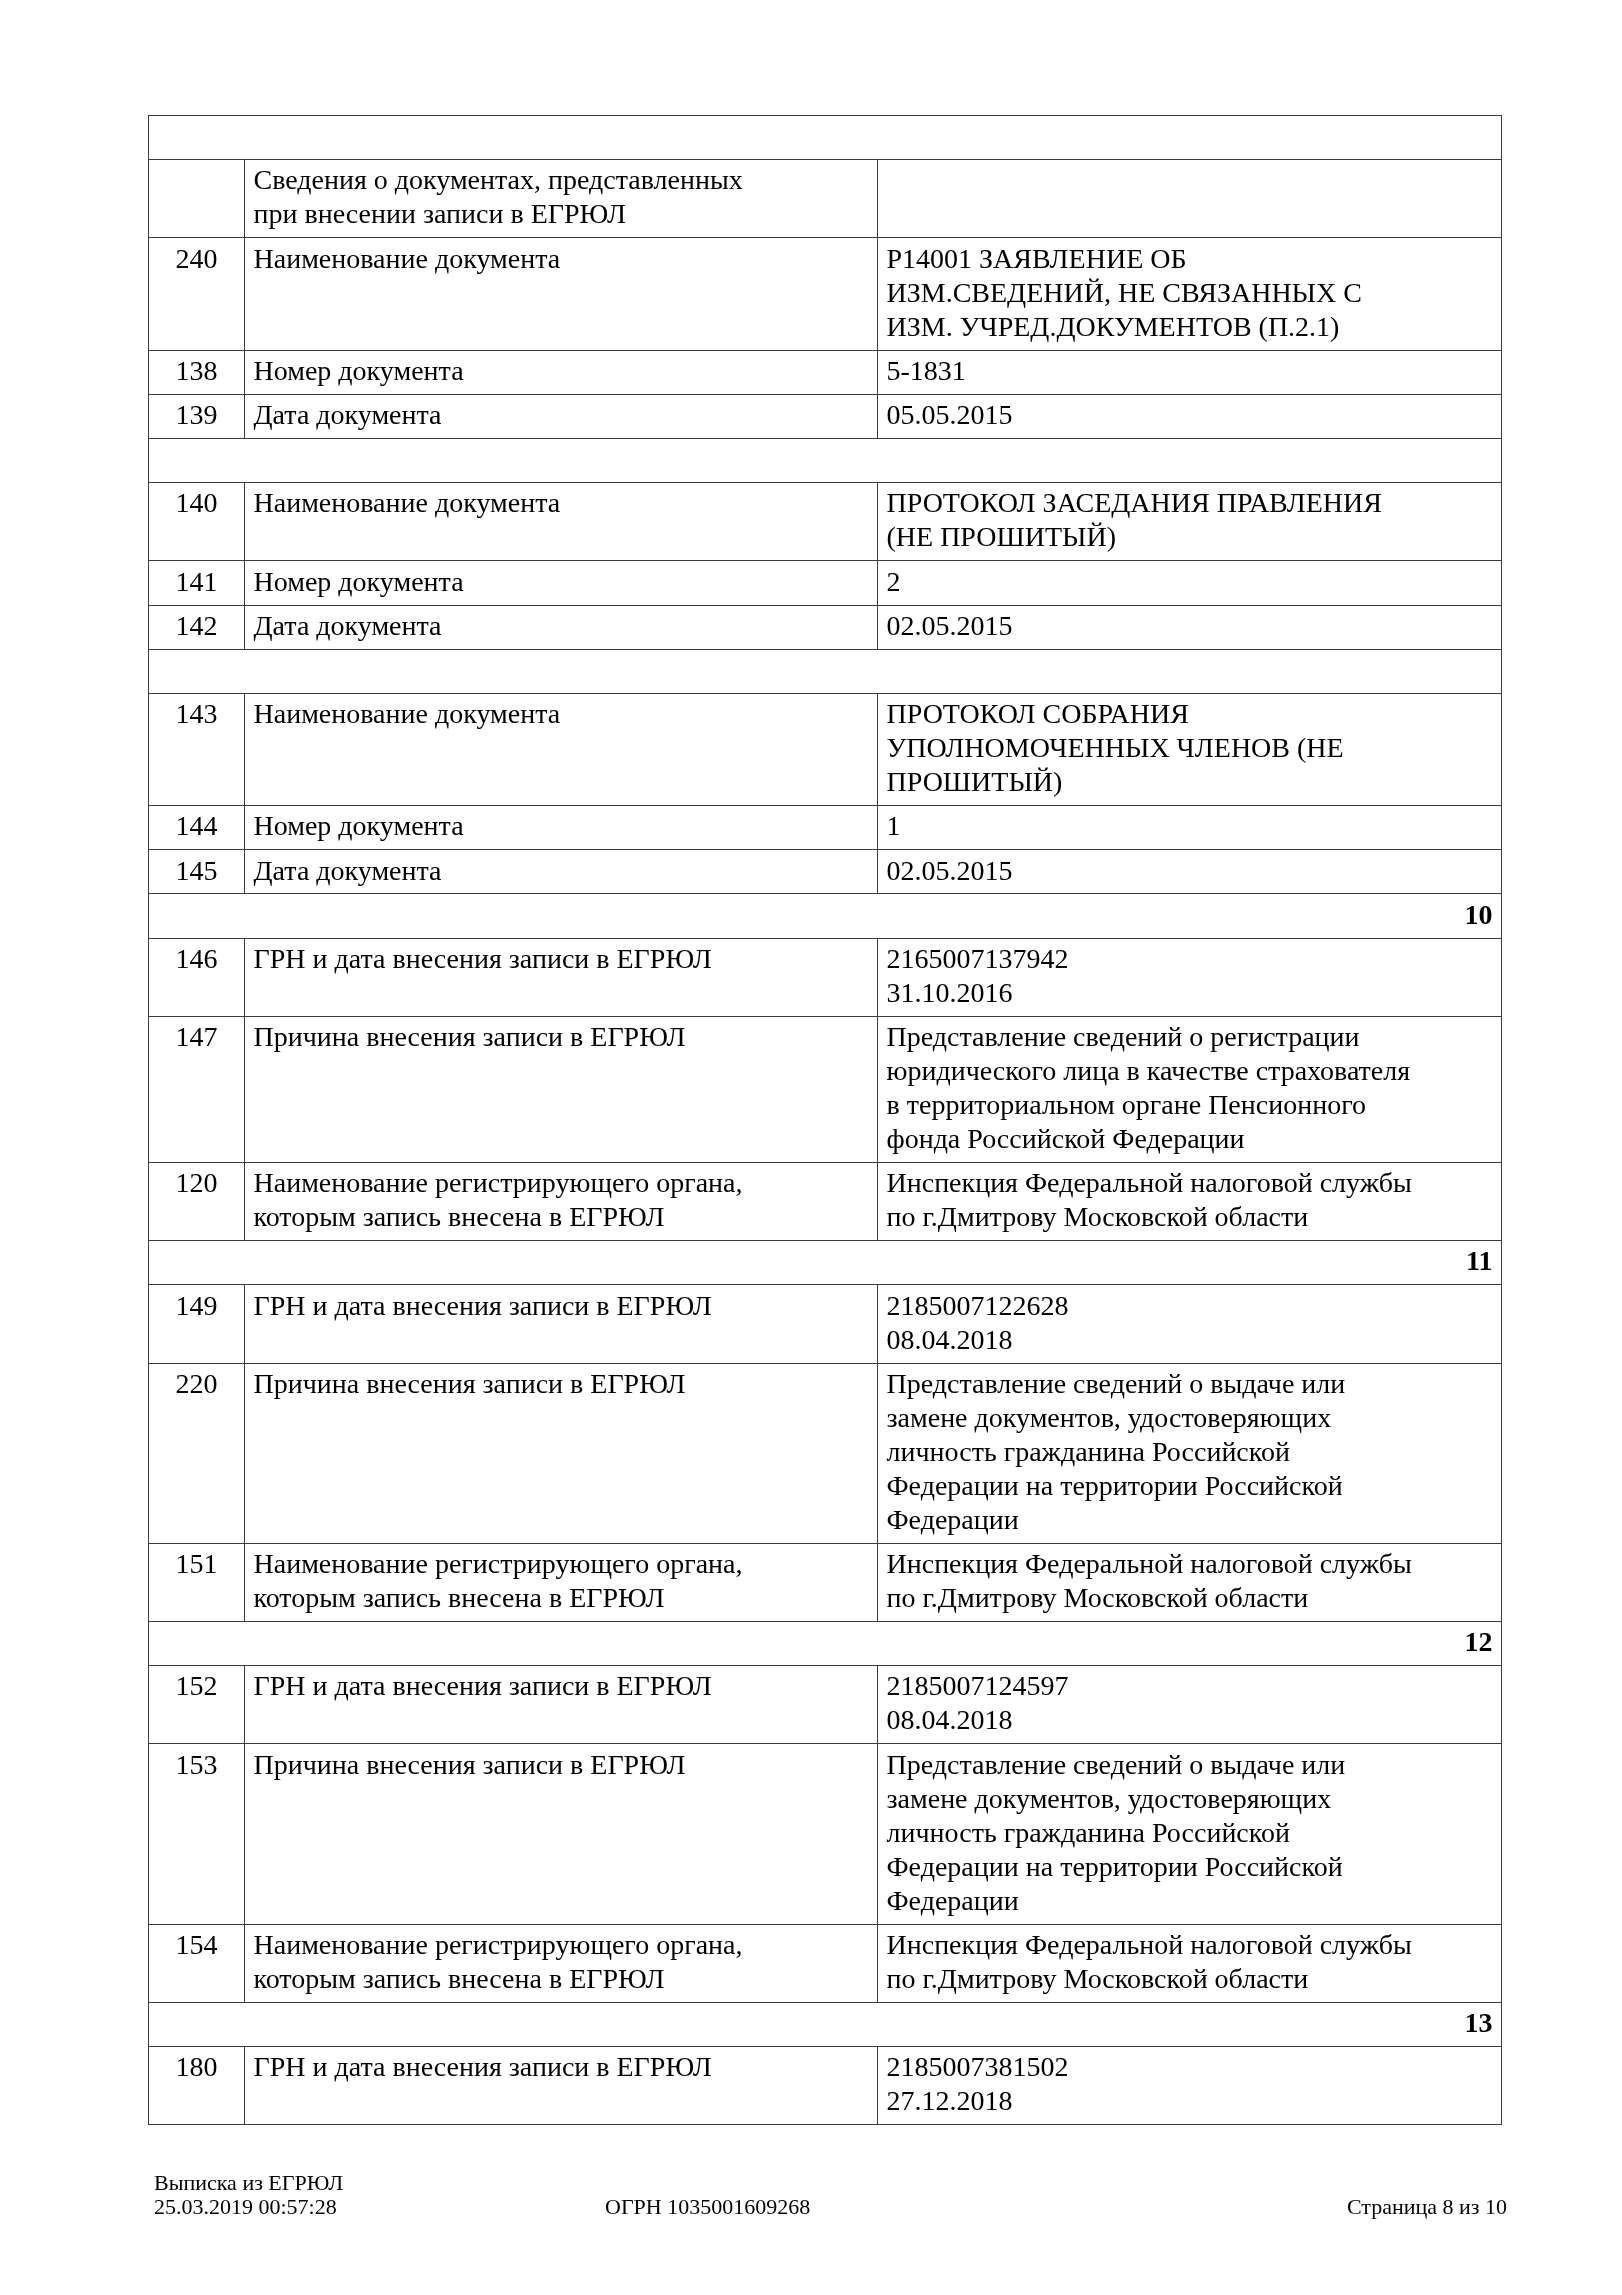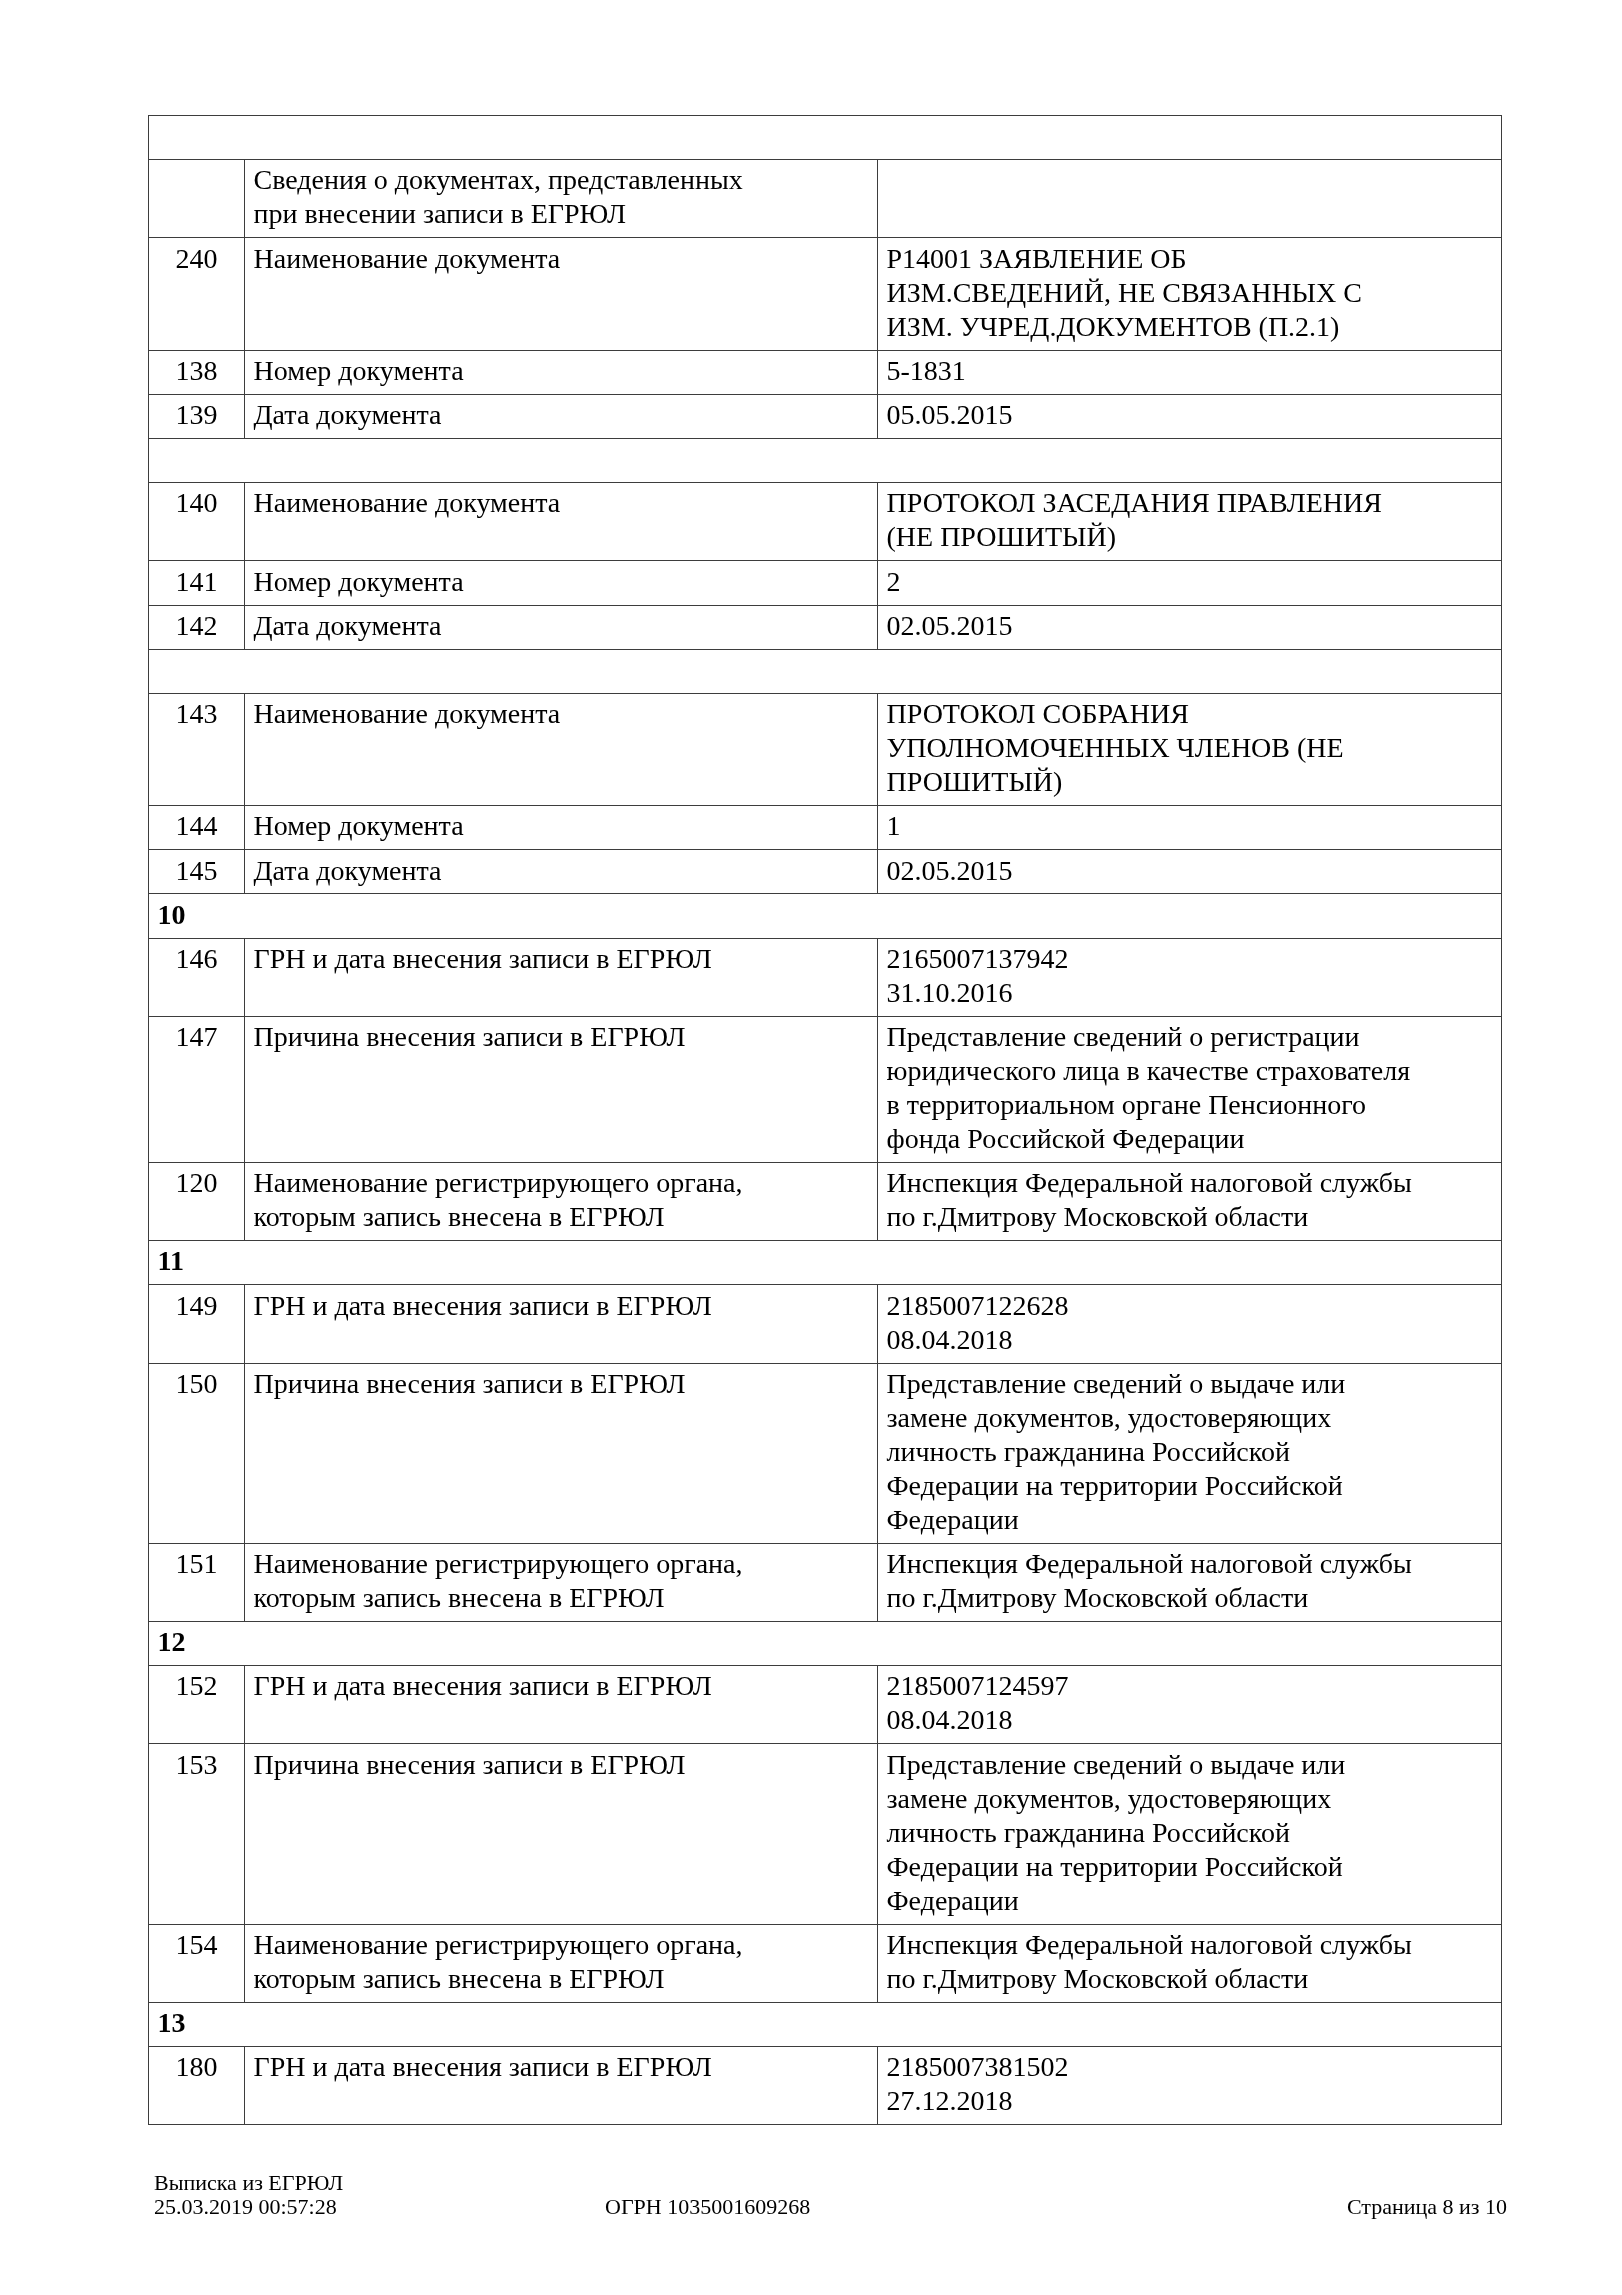--- a/index.html
+++ b/index.html
@@ -22,21 +22,21 @@
     vertical-align:top;
     font-size:28px;
     line-height:34px;
     padding:3.3px 8.5px 5.9px 8.5px;
     white-space:pre-line;
     overflow:hidden;
     word-wrap:break-word;
   }
   td.num{text-align:center;padding-left:1.3px;padding-right:1.3px;}
   td.full{height:34px;white-space:normal;}
-  td.section{text-align:left;font-weight:bold;}
+  td.section{text-align:right;font-weight:bold;}
   .footer{
     position:absolute;left:154px;top:2171px;width:1353px;
     font-size:22px;line-height:24px;
   }
   .footer-line2{display:flex;align-items:baseline;}
   .footer-line2 > span{flex:1 1 0;}
   .footer-center{text-align:left;}
   .footer-right{text-align:right;}
 </style>
 </head>
@@ -143,21 +143,21 @@
         <tr>
           <td colspan="3" class="full section">11</td>
         </tr>
         <tr>
           <td class="num">149</td>
           <td class="label">ГРН и дата внесения записи в ЕГРЮЛ</td>
           <td class="value">2185007122628
 08.04.2018</td>
         </tr>
         <tr>
-          <td class="num">150</td>
+          <td class="num">220</td>
           <td class="label">Причина внесения записи в ЕГРЮЛ</td>
           <td class="value">Представление сведений о выдаче или
 замене документов, удостоверяющих
 личность гражданина Российской
 Федерации на территории Российской
 Федерации</td>
         </tr>
         <tr>
           <td class="num">151</td>
           <td class="label">Наименование регистрирующего органа,

